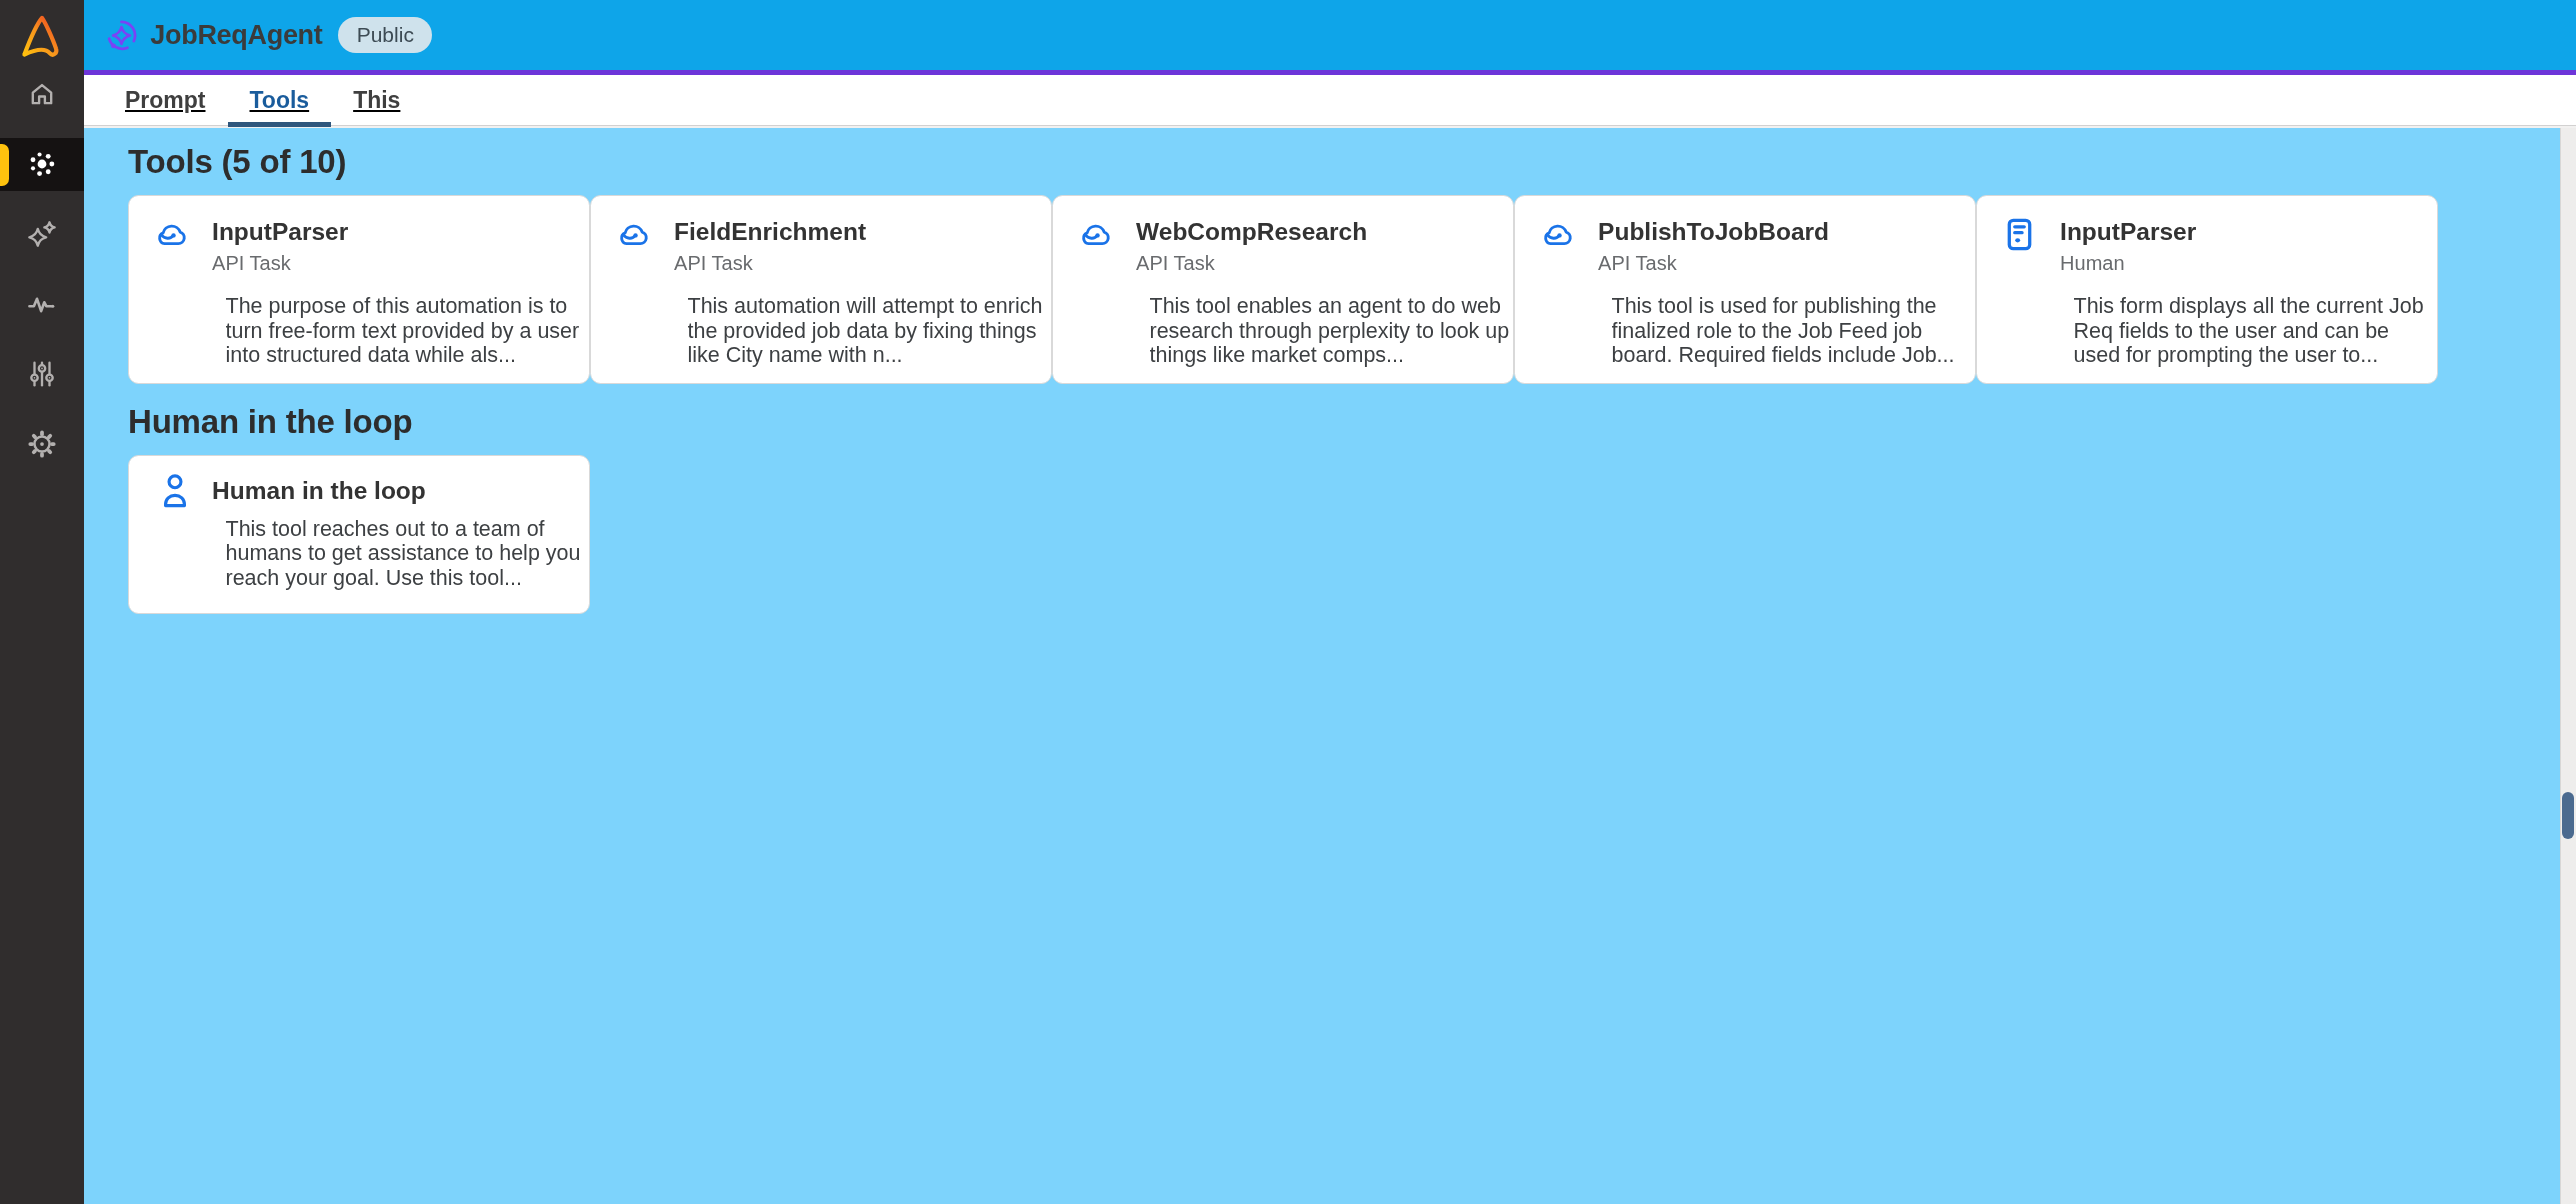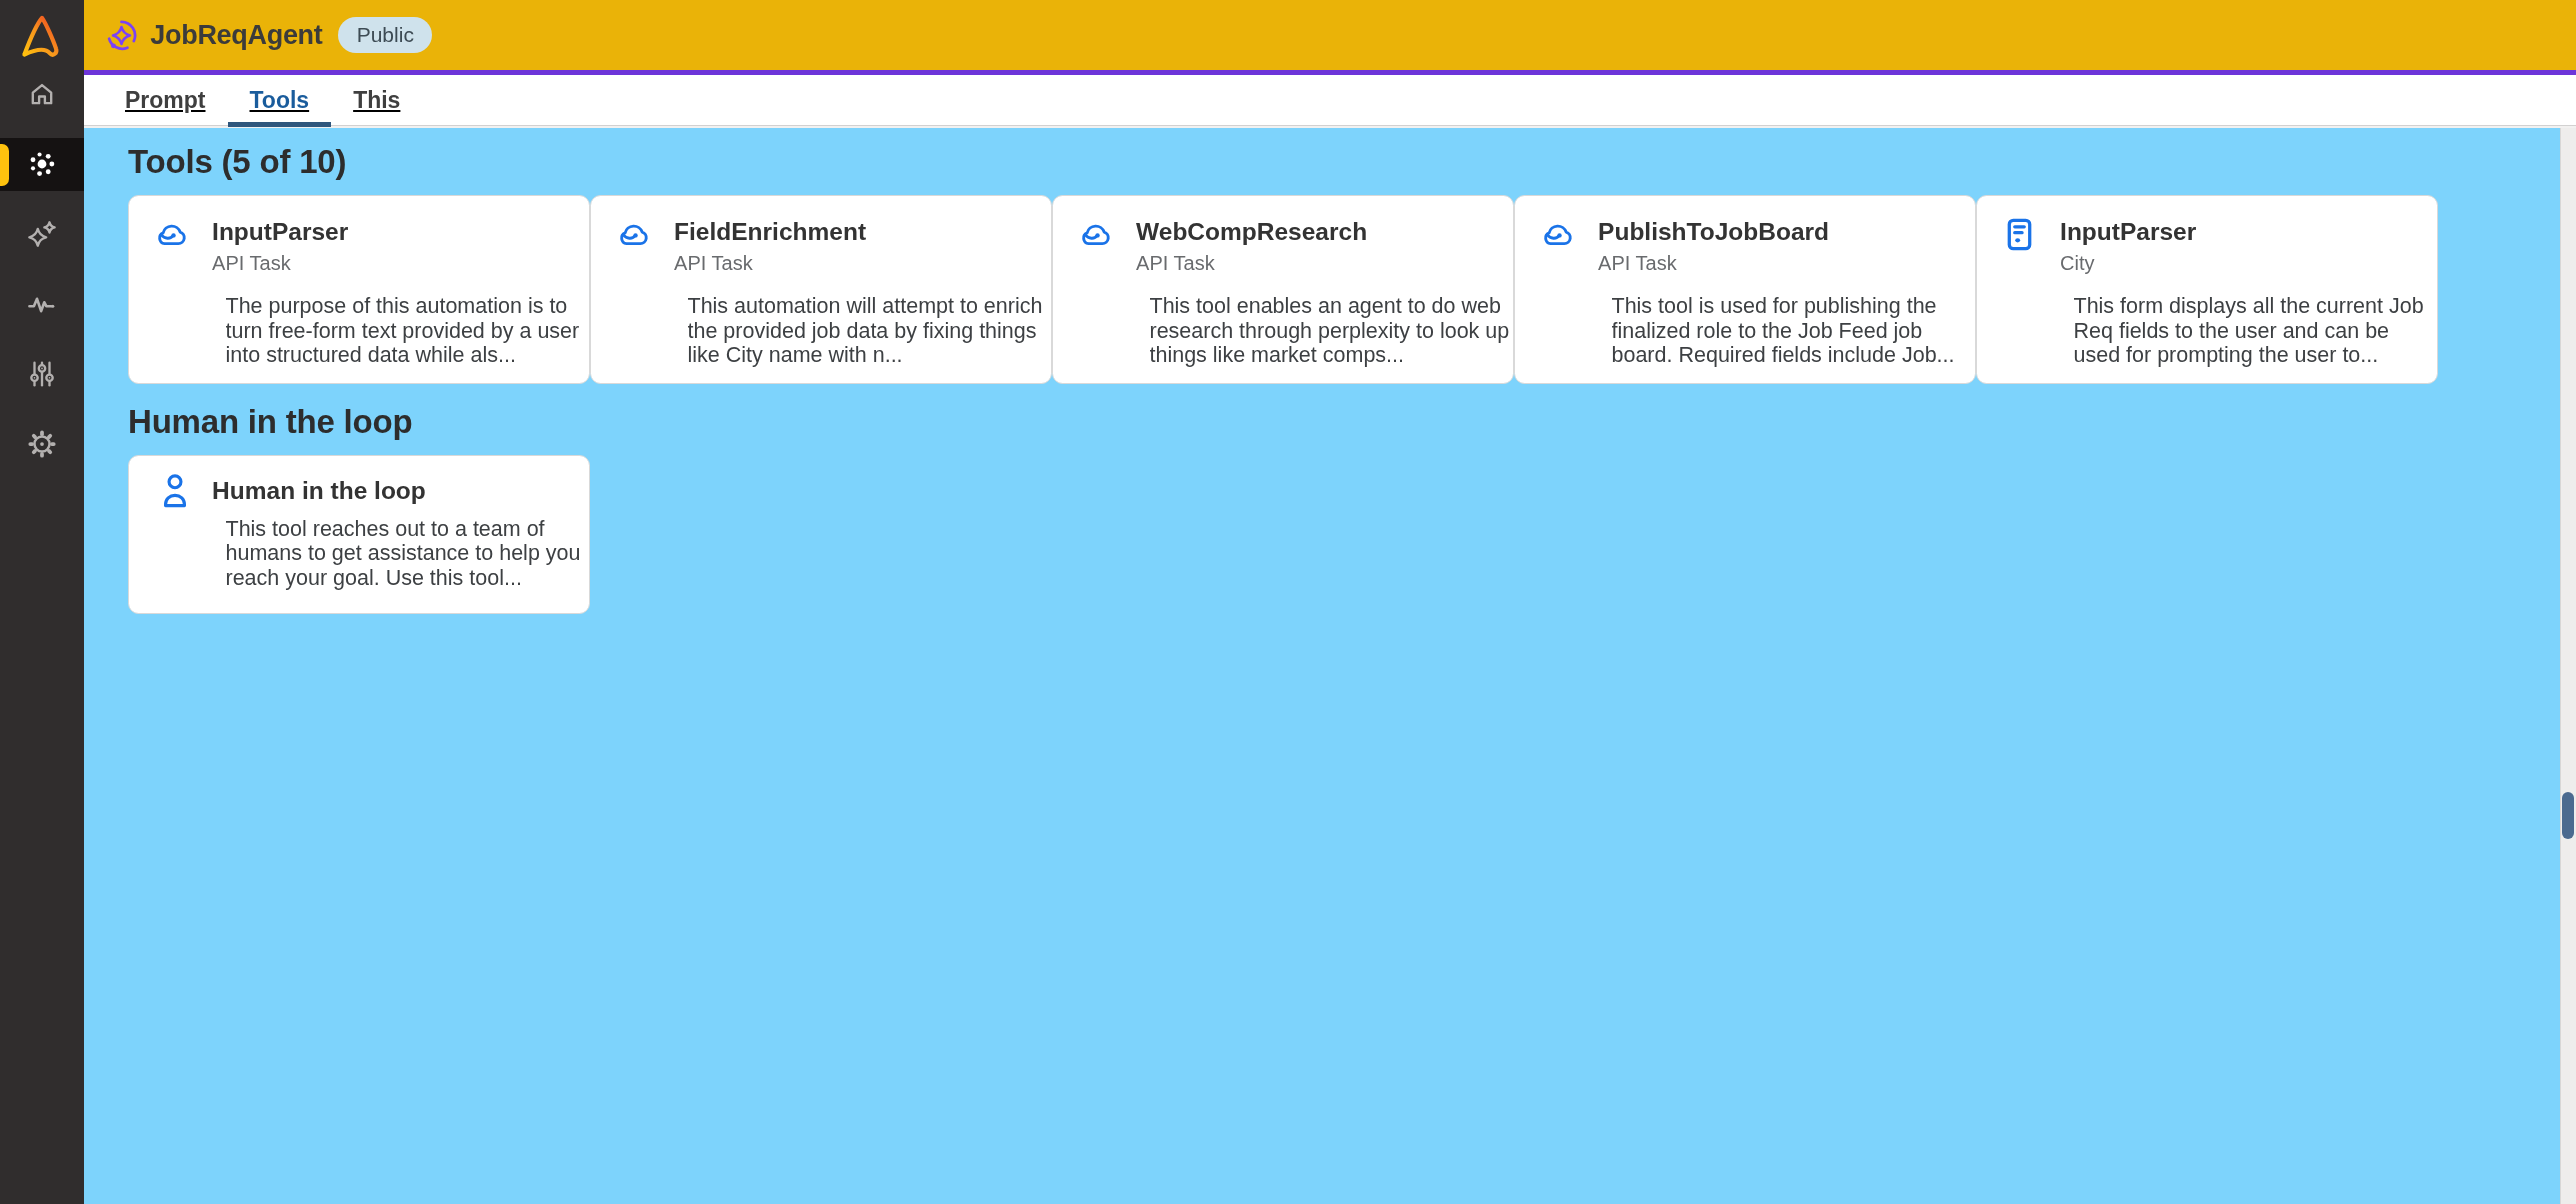--- a/index.html
+++ b/index.html
@@ -11,21 +11,21 @@
   .logo-wrap { position:absolute; top:7px; left:0; width:84px; height:56px; display:flex; align-items:center; justify-content:center; }
   .nav { position:absolute; top:59px; left:0; width:84px; }
   .nav-item { position:relative; width:84px; height:70px; display:flex; align-items:center; justify-content:center; cursor:pointer; }
   .nav-item svg { display:block; }
   .nav-item.active::before { content:""; position:absolute; left:0; top:8.8px; width:84px; height:53px; background:#151212; }
   .nav-item.active .indicator { position:absolute; left:0; top:15px; width:8.8px; height:42px; background:#ffc20e; border-radius:0 7px 7px 0; z-index:2; }
   .nav-item > svg, .nav-item > span svg { position:relative; z-index:1; }
   .nav-icon { position:relative; z-index:1; display:flex; }
 
   
-  .header { position:absolute; left:84px; top:0; right:0; height:70px; background:#eab308; display:flex; align-items:center; padding-left:21px; z-index:10; }
+  .header { position:absolute; left:84px; top:0; right:0; height:70px; background:#0ea5e9; display:flex; align-items:center; padding-left:21px; z-index:10; }
   .agent-icon { display:flex; margin-right:12.3px; }
   .app-title { font-size:27px; font-weight:700; color:#3b3b3b; letter-spacing:-0.3px; }
   .badge { margin-left:15.8px; background:#cfe2ec; color:#3d4b54; font-size:21px; font-weight:400; padding:6.1px 18.4px; border-radius:875px; line-height:1.1; }
   .accent-line { position:absolute; left:84px; top:70px; right:0; height:5.3px; background:#6d35d9; z-index:11; }
 
   
   .tabbar { position:absolute; left:84px; top:75px; right:0; height:51px; background:#fff; border-bottom:1.8px solid #d2d1d1; display:flex; align-items:center; padding-left:19px; z-index:9;text-decoration:underline; }
   .tab { position:relative; height:100%; display:flex; align-items:center; padding:0 22px; font-size:23px; font-weight:600; color:#3f3f3f; cursor:pointer; }
   .tab.active { color:#1a5c9c; }
   .tab.active::after { content:""; position:absolute; left:0; right:0; bottom:-1.8px; height:4.4px; background:#2f567c; }
@@ -249,21 +249,21 @@
           <span class="card-icon">
             <svg width="35" height="35" viewBox="0 0 48 48" fill="none" stroke="#1a73e8" stroke-width="4.5" stroke-linecap="round" stroke-linejoin="round">
               <rect x="10" y="4.5" width="28" height="39" rx="5.5"></rect>
               <line x1="17.5" y1="13.5" x2="30.5" y2="13.5"></line>
               <line x1="17.5" y1="21.5" x2="27.5" y2="21.5"></line>
               <ellipse cx="21.5" cy="32" rx="3.4" ry="2.9" fill="#1a73e8" stroke="none"></ellipse>
             </svg>
           </span>
           <div>
             <div class="card-title">InputParser</div>
-            <div class="card-type">City</div>
+            <div class="card-type">Human</div>
           </div>
         </div>
         <div class="card-desc">This form displays all the current Job Req fields to the user and can be used for prompting the user to...</div>
       </div>
     </div>
 
     <div class="section-heading hitl-heading">Human in the loop</div>
 
     <div class="card hitl">
       <div class="card-head">

